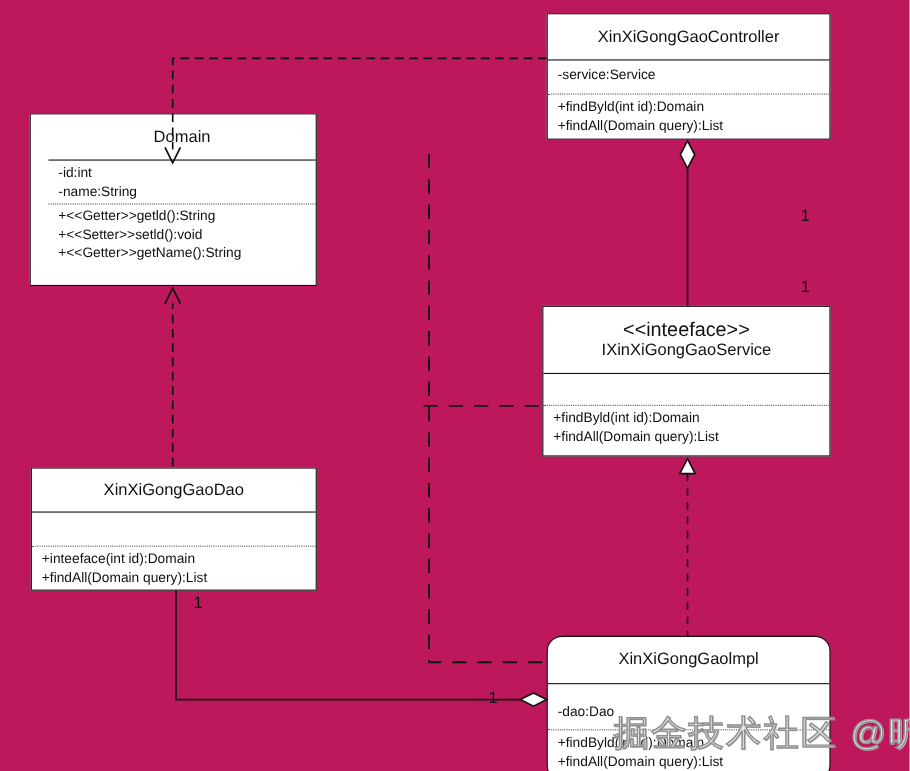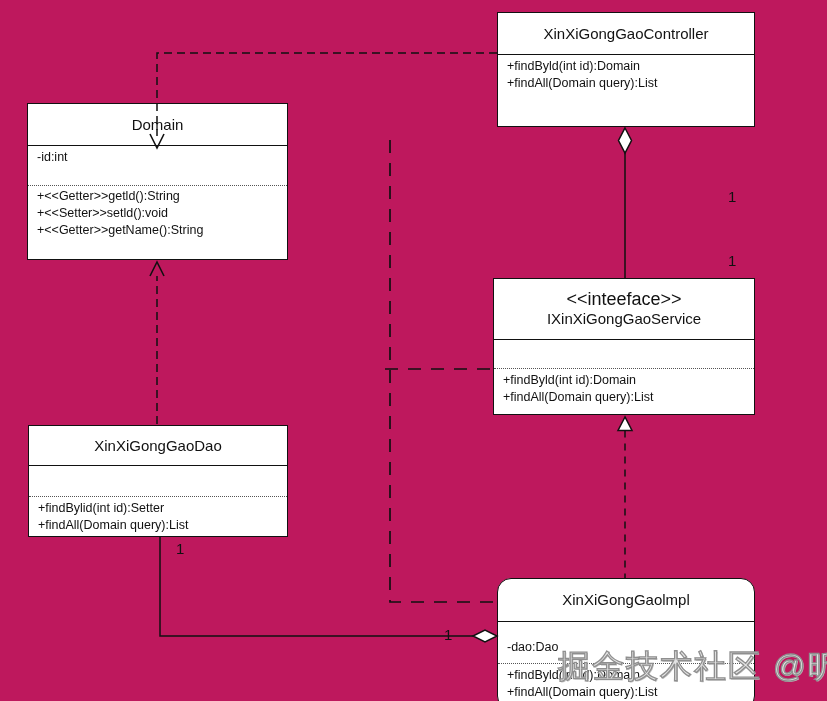--- a/index.html
+++ b/index.html
@@ -38,30 +38,34 @@
     text-shadow:1px 1px 0 #bdbdbd;
   }
 </style>
 </head>
 <body>
 
 <div id="canvas">
 
   <div class="cls" style="left:497px;top:12px;width:258px;height:115px;">
     <div class="title" style="height:41.5px;">XinXiGongGaoController</div>
+    <div class="attrs" style="height:31px;">
+      <div class="member">-service:Service</div>
+    </div>
     <div class="methods">
       <div class="member">+findByld(int id):Domain</div>
       <div class="member">+findAll(Domain query):List</div>
     </div>
   </div>
 
-  <div class="cls" style="left:27px;top:103px;width:261px;height:157px;">
+  <div class="cls" style="left:27px;top:103px;width:261px;height:157px;padding-left:16px;">
     <div class="title" style="height:41.5px;">Domain</div>
     <div class="attrs" style="height:40px;padding-top:3px;">
       <div class="member">-id:int</div>
+      <div class="member">-name:String</div>
     </div>
     <div class="methods" style="padding-top:2px;">
       <div class="member">+&lt;&lt;Getter&gt;&gt;getld():String</div>
       <div class="member">+&lt;&lt;Setter&gt;&gt;setld():void</div>
       <div class="member">+&lt;&lt;Getter&gt;&gt;getName():String</div>
     </div>
   </div>
 
   <div class="cls" style="left:493px;top:278px;width:262px;height:137px;">
     <div class="title" style="height:60.5px;">
@@ -72,21 +76,21 @@
     <div class="methods">
       <div class="member">+findByld(int id):Domain</div>
       <div class="member">+findAll(Domain query):List</div>
     </div>
   </div>
 
   <div class="cls" style="left:28px;top:425px;width:260px;height:112px;">
     <div class="title" style="height:39.5px;">XinXiGongGaoDao</div>
     <div class="attrs" style="height:31px;"></div>
     <div class="methods">
-      <div class="member">+findBylid(int id):Setter</div>
+      <div class="member">+inteeface(int id):Domain</div>
       <div class="member">+findAll(Domain query):List</div>
     </div>
   </div>
 
   <div class="cls" style="left:497px;top:578px;width:258px;height:132px;border-radius:14px;">
     <div class="title" style="height:42.5px;">XinXiGongGaolmpl</div>
     <div class="attrs" style="height:30px;margin-top:12px;">
       <div class="member">-dao:Dao</div>
     </div>
     <div class="methods">

